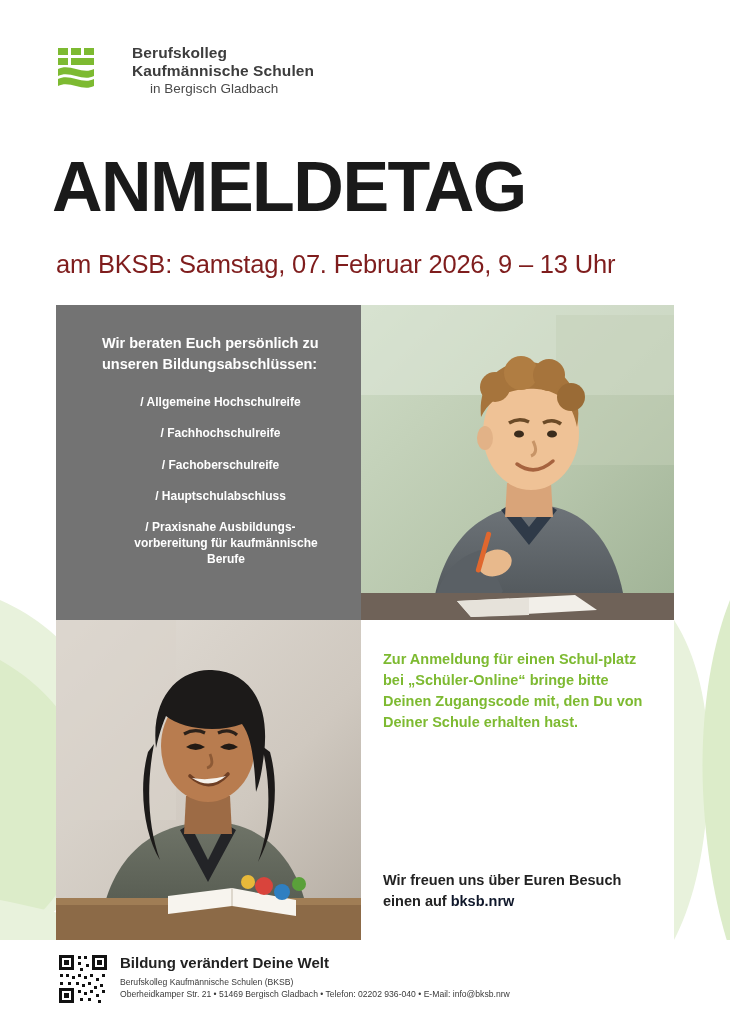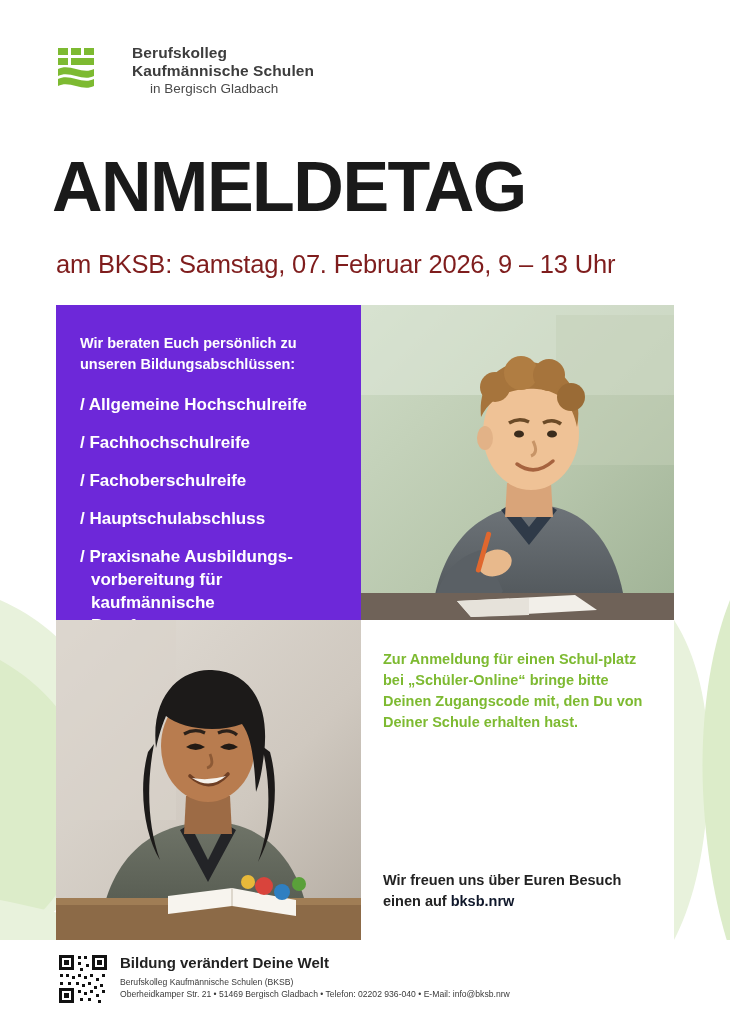--- a/index.html
+++ b/index.html
@@ -68,38 +68,40 @@
     color: #7f1d1d;
     z-index: 3;
     letter-spacing: -0.2px;
   }
 
   
   .band-green {
     position: absolute;
     left: 56px; top: 305px;
     width: 305px; height: 315px;
-    background: #6d28d9;
+    background: #737373;
     z-index: 2;
+    padding-left: 22px;
   }
   .band-green-inner {
     padding: 28px 22px 0 24px;
     color: #ffffff;
   }
   .band-intro {
     font-size: 14.5px;
     font-weight: bold;
     line-height: 1.42;
     margin-bottom: 20px;
   }
   .bullet {
-    font-size: 17px;
+    font-size: 12px;
     font-weight: bold;
     line-height: 1.35;
     margin-bottom: 15px;
+    text-align: center;
   }
   .bullet .indent { display: block; padding-left: 11px; }
 
   .photo-top {
     position: absolute;
     left: 361px; top: 305px;
     width: 313px; height: 315px;
     z-index: 2;
     overflow: hidden;
     background: #cfd8c8;

